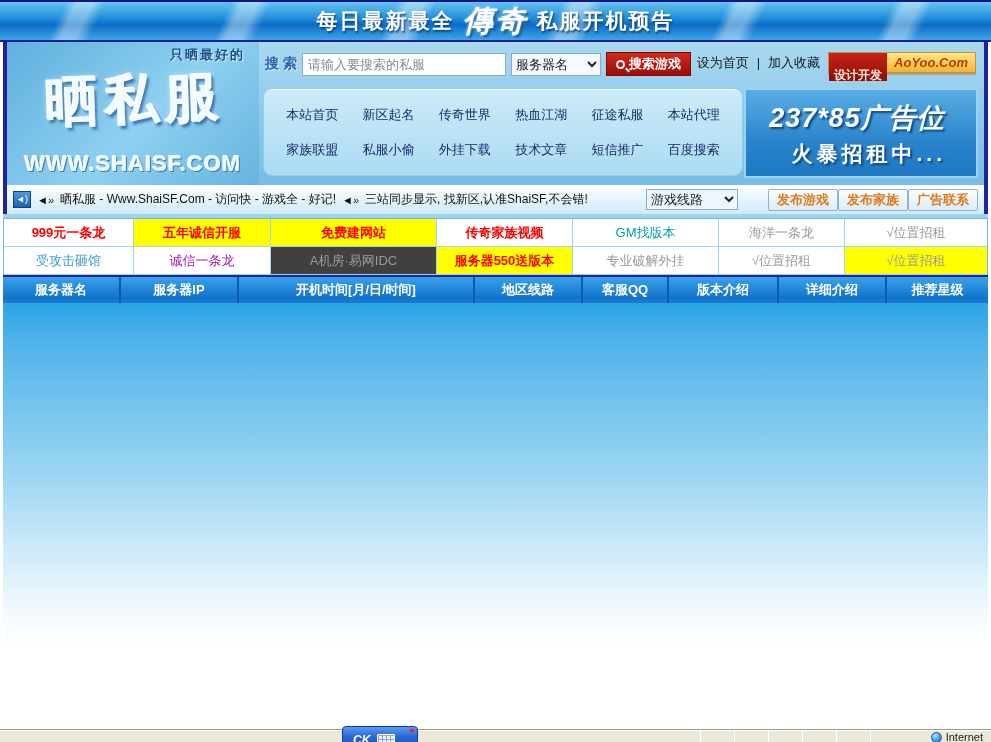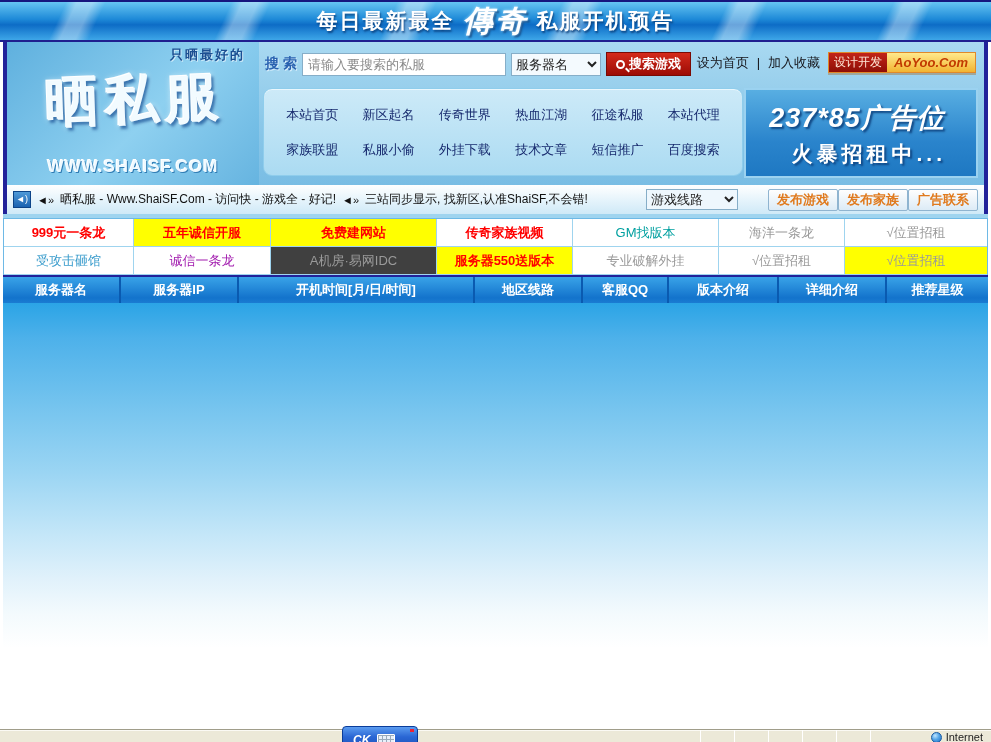--- a/index.html
+++ b/index.html
@@ -29,21 +29,21 @@
     background:linear-gradient(180deg,#a9d9f1 0%, #8cc8e9 55%, #79bde4 100%); }
   .logo-block { position:absolute; left:0; top:0; width:252px; height:143px;
     background:linear-gradient(135deg,#5fb0de 0%, #8ed0f0 55%, #66b4e0 100%); overflow:hidden; }
   .logo-tagline { position:absolute; right:14px; top:4px; font-size:13px; font-weight:bold;
     color:#1c4f92; text-shadow:1px 1px 0 #cfeaf8; letter-spacing:2px; }
   .logo-title { position:absolute; left:8px; top:22px; width:240px; text-align:center;
     font-family:"DejaVu Serif", serif; font-size:54px; font-weight:bold; color:#f2fbff;
     letter-spacing:6px; transform:rotate(-2deg);
     text-shadow:-1px -1px 0 #ffffff, 2px 3px 3px rgba(20,80,150,.75), 0 0 6px rgba(255,255,255,.6); }
   .logo-url { position:absolute; left:0; bottom:8px; width:100%; text-align:center;
-    font-size:17px; font-weight:bold; color:#eef9ff; letter-spacing:1px;
+    font-size:22px; font-weight:bold; color:#eef9ff; letter-spacing:1px;
     text-shadow:1px 1px 0 #2f7cb4, -1px -1px 0 #ffffff; }
   
   .search-row { position:absolute; left:258px; top:9px; height:26px; display:flex; align-items:center; gap:5px; }
   .search-label { font-size:14px; font-weight:bold; color:#2a62b0; text-shadow:1px 1px 0 #d8eefb; white-space:nowrap; }
   .search-input { width:204px; height:23px; border:1px solid #86aec8; background:#fff;
     font-size:13px; padding:0 5px; color:#444; }
   .search-input::placeholder { color:#8a8a8a; }
   .search-select { width:90px; height:23px; font-size:13px; color:#222;
     border:1px solid #86aec8; background:#f4fafe; }
   .search-btn { height:24px; padding:0 9px; display:inline-flex; align-items:center; gap:4px;
@@ -52,21 +52,21 @@
   .mag { position:relative; width:9px; height:9px; border:2px solid #fff; border-radius:50%; display:inline-block; }
   .mag::after { content:""; position:absolute; left:7px; top:7px; width:5px; height:2px;
     background:#fff; transform:rotate(45deg); }
   
   .quick-row { position:absolute; right:8px; top:10px; display:flex; align-items:center; gap:8px; }
   .quick-link { font-size:13px; color:#15151a; text-decoration:none; }
   .quick-sep { font-size:13px; color:#15151a; }
   .dev-badge { display:inline-flex; height:21px; border:1px solid #e0892a; cursor:pointer;
     box-shadow:0 2px 0 rgba(160,90,10,.35); }
   .dev-left { background:linear-gradient(180deg,#c22418,#8e0e06); color:#ffe9d8; font-size:12px;
-    font-weight:normal; padding:1px 5px; }
+    font-weight:bold; padding:14px 5px; }
   .dev-right { background:linear-gradient(180deg,#ffe98c,#f2b431); color:#c23a00; font-size:13px;
     font-weight:bold; font-style:italic; padding:2px 7px; }
   
   .nav-panel { position:absolute; left:256px; top:46px; width:480px; height:88px;
     background:linear-gradient(180deg,#cdeaf8,#abdbf2); border:1px solid #8fcdec; border-radius:9px;
     box-shadow:inset 0 1px 0 #eaf7fd; padding:8px 10px; display:flex; flex-direction:column; justify-content:space-around; }
   .nav-row { display:flex; }
   .nav-link { flex:1; text-align:center; font-size:13px; color:#172a6e; text-decoration:none;
     cursor:pointer; white-space:nowrap; }
   

